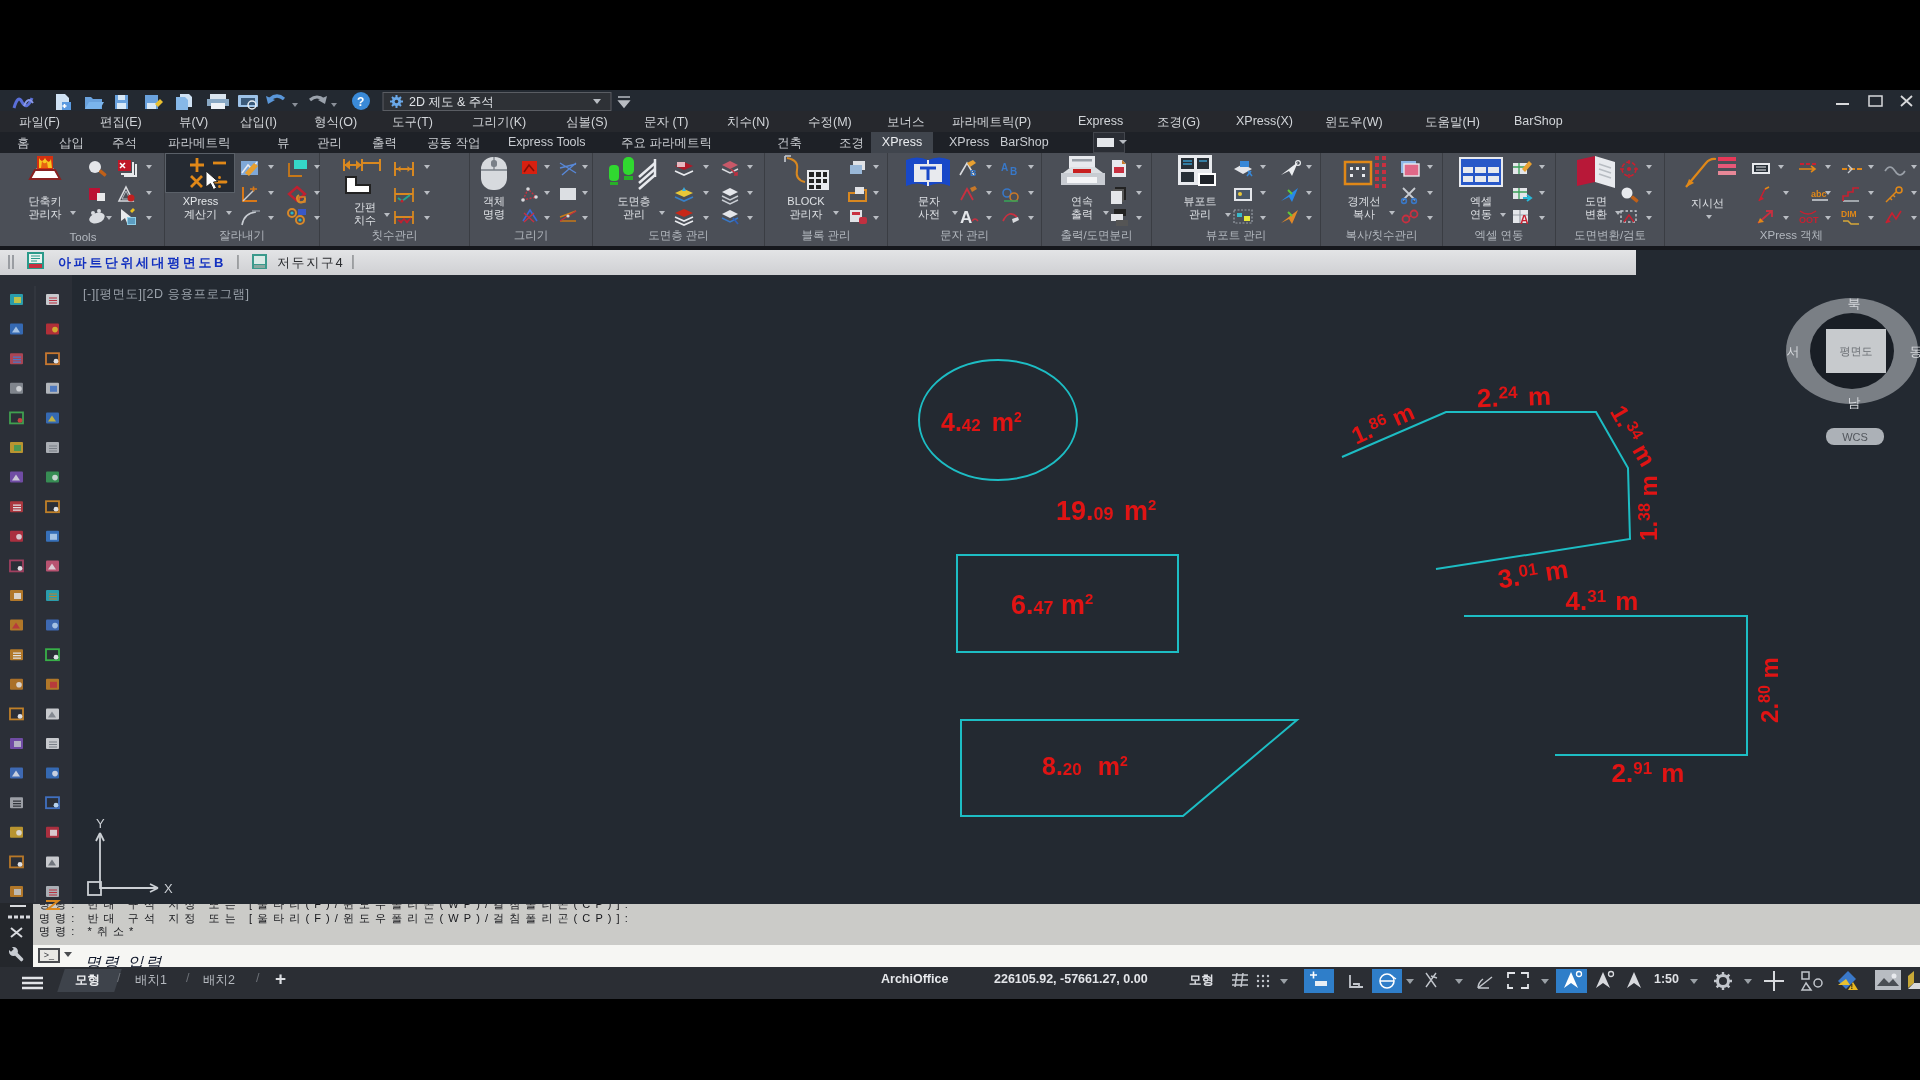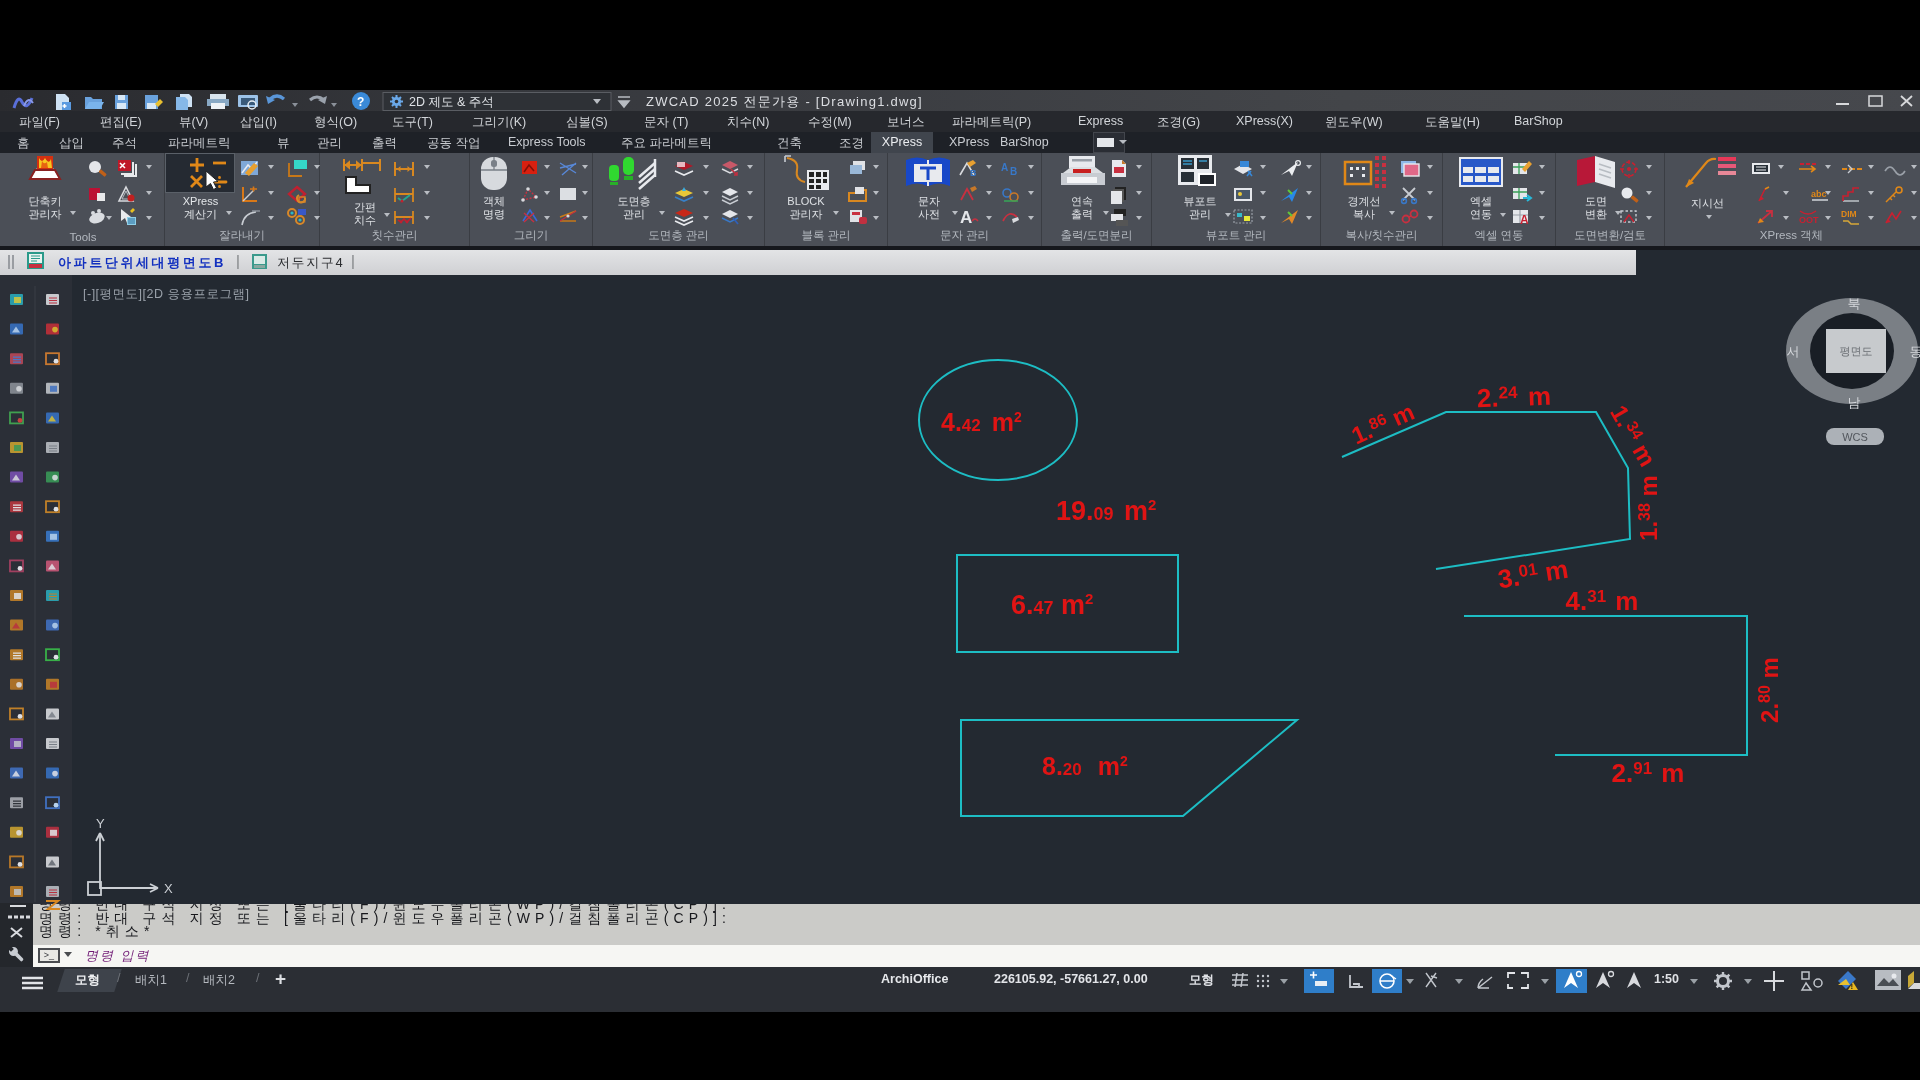--- a/index.html
+++ b/index.html
@@ -25,32 +25,29 @@
 .car{position:absolute;width:0;height:0;border-left:3.5px solid transparent;border-right:3.5px solid transparent;border-top:4px solid #b9bdc3;}
 
 #docbar{position:absolute;top:156px;left:0;width:1920px;height:4px;background:#16181d;}
 #doctabs{position:absolute;top:160px;left:0;width:1636px;height:25px;background:linear-gradient(#e3e4e6,#cfd0d3);font-size:13px;}
 
 #main{position:absolute;top:185px;left:0;width:1920px;height:628px;background:#232931;}
 #lpanel{position:absolute;top:185px;left:0;width:72px;height:632px;background:#2b2f37;}
 #vplabel{position:absolute;top:196px;left:83px;font-size:12.5px;color:#99a0a9;letter-spacing:.5px;}
 
 #cmdgutter{position:absolute;top:813px;left:0;width:33px;height:64px;background:#24272c;}
-#cmdhist{position:absolute;top:814px;left:33px;width:1887px;height:55px;background:#cbcbc8;color:#17181c;font-size:14px;line-height:13.5px;overflow:hidden;}
+#cmdhist{position:absolute;top:814px;left:33px;width:1887px;height:55px;background:#cbcbc8;color:#17181c;font-size:11px;line-height:13.5px;overflow:hidden;}
 #cmdinput{position:absolute;top:855px;left:33px;width:1887px;height:22px;background:#f6f6f3;}
 
-#statusbar{position:absolute;top:877px;left:0;width:1920px;height:45px;background:#2b2e34;color:#c6cad0;font-size:12.5px;text-align:right;}
+#statusbar{position:absolute;top:877px;left:0;width:1920px;height:32px;background:#2b2e34;color:#c6cad0;font-size:12.5px;text-align:right;}
 .kr{letter-spacing:0px;}
 </style>
 </head>
 <body>
 <div id="app">
-  <div id="titlebar">
-    <div class="ttl">ZWCAD 2025 전문가용 - [Drawing1.dwg]</div>
-  </div>
   <div id="menubar">
     <span style="left:19px">파일(F)</span>
       <span style="left:100px">편집(E)</span>
       <span style="left:179px">뷰(V)</span>
       <span style="left:240px">삽입(I)</span>
       <span style="left:314px">형식(O)</span>
       <span style="left:392px">도구(T)</span>
       <span style="left:472px">그리기(K)</span>
       <span style="left:566px">심볼(S)</span>
       <span style="left:644px">문자 (T)</span>
@@ -702,21 +699,21 @@
   <div id="main"></div>
   <div id="lpanel"></div>
   <div id="vplabel">[-][평면도][2D 응용프로그램]</div>
   <div id="cmdgutter"></div>
   <div id="cmdhist">
       <div style="position:relative;top:-6px;left:6px;letter-spacing:5.1px">명령: 반대 구석 지정 또는 [울타리(F)/윈도우폴리곤(WP)/걸침폴리곤(CP)]:<br>명령: 반대 구석 지정 또는 [울타리(F)/윈도우폴리곤(WP)/걸침폴리곤(CP)]:<br>명령: *취소*</div>
     </div>
   <div id="cmdinput">
     <span style="position:absolute;left:5px;top:3px;width:22px;height:15px;border:2px solid #4a4c50;background:#e8e8e4;color:#3a3c40;font-size:9px;text-align:center;line-height:11px">&gt;_</span>
     <span style="position:absolute;left:31px;top:7px;width:0;height:0;border-left:4px solid transparent;border-right:4px solid transparent;border-top:5px solid #4a4c50"></span>
-    <span style="position:absolute;left:52px;top:2px;color:#701a75;font-size:13px;font-style:italic;letter-spacing:2px">명령 입력</span>
+    <span style="position:absolute;left:52px;top:8px;color:#0f172a;font-size:16px;font-style:italic;letter-spacing:2px">명령 입력</span>
   </div>
   <div id="statusbar">
     <span class="kr" style="position:absolute;left:61px;top:2px;width:57px;height:23px;background:#3e434b;transform:skewX(-18deg);"></span>
     <span class="kr" style="position:absolute;left:75px;top:5px;color:#eceef0;font-weight:bold">모형</span>
     <span style="position:absolute;left:117px;top:4px;color:#6d7177">/</span>
     <span class="kr" style="position:absolute;left:135px;top:5px;color:#b5b9bf">배치1</span>
     <span style="position:absolute;left:186px;top:4px;color:#6d7177">/</span>
     <span class="kr" style="position:absolute;left:203px;top:5px;color:#b5b9bf">배치2</span>
     <span style="position:absolute;left:256px;top:4px;color:#6d7177">/</span>
     <span style="position:absolute;left:275px;top:1px;color:#dcdee2;font-size:19px;font-weight:bold">+</span>

